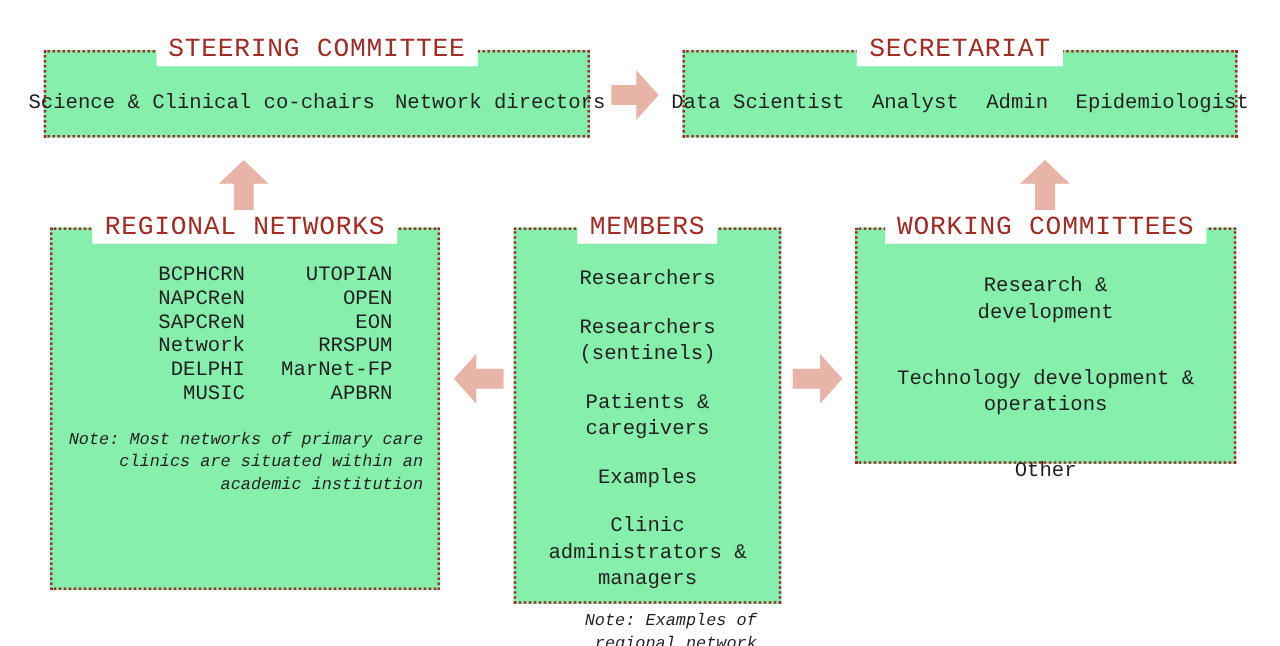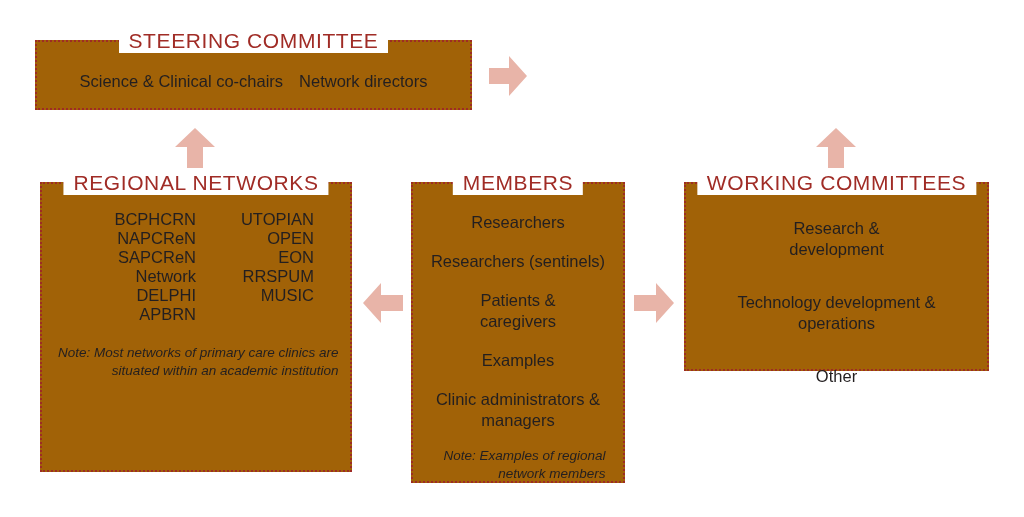--- a/index.html
+++ b/index.html
@@ -14,21 +14,22 @@
     background: #ffffff;
     font-family: "Liberation Sans", sans-serif;
     overflow: hidden;
   }
 
   
   .panel {
     position: absolute;
     box-sizing: border-box;
     border: 2px dotted #9E2B25;
-    background: #a16207;
+    background: #86efac;
+    font-family: Liberation Mono, monospace;
   }
   .panel-title {
     position: absolute;
     top: -13px;
     left: 50%;
     transform: translateX(-50%);
     background: #ffffff;
     padding: 0 10px;
     color: #A02C26;
     font-size: 21px;
@@ -106,34 +107,46 @@
   <div class="panel" style="left:35px; top:40px; width:437px; height:70px;">
     <div class="panel-title">STEERING COMMITTEE</div>
     <div class="panel-body">
       <div class="inline-row">
         <span class="item">Science &amp; Clinical co-chairs</span>
         <span class="item">Network directors</span>
       </div>
     </div>
   </div>
 
+  <div class="panel" style="left:546px; top:40px; width:444px; height:70px;">
+    <div class="panel-title">SECRETARIAT</div>
+    <div class="panel-body">
+      <div class="inline-row" style="gap:22px;">
+        <span class="item">Data Scientist</span>
+        <span class="item">Analyst</span>
+        <span class="item">Admin</span>
+        <span class="item">Epidemiologist</span>
+      </div>
+    </div>
+  </div>
 
   <div class="panel" style="left:40px; top:182px; width:312px; height:290px;">
     <div class="panel-title">REGIONAL NETWORKS</div>
     <div class="panel-body pad-top-18" style="justify-content:flex-start; padding-top:26px;">
       <div class="grid2">
         <span class="cell">BCPHCRN</span>
         <span class="cell">UTOPIAN</span>
         <span class="cell">NAPCReN</span>
         <span class="cell">OPEN</span>
         <span class="cell">SAPCReN</span>
         <span class="cell">EON</span>
         <span class="cell">Network</span>
         <span class="cell">RRSPUM</span>
         <span class="cell">DELPHI</span>
+        <span class="cell">MarNet-FP</span>
         <span class="cell">MUSIC</span>
         <span class="cell">APBRN</span>
       </div>
       <div class="note" style="margin-top:20px; width:285px;">Note: Most networks of primary care clinics are situated within an academic institution</div>
     </div>
   </div>
 
   <div class="panel" style="left:411px; top:182px; width:214px; height:301px;">
     <div class="panel-title">MEMBERS</div>
     <div class="panel-body" style="justify-content:flex-start; padding-top:28px;">

